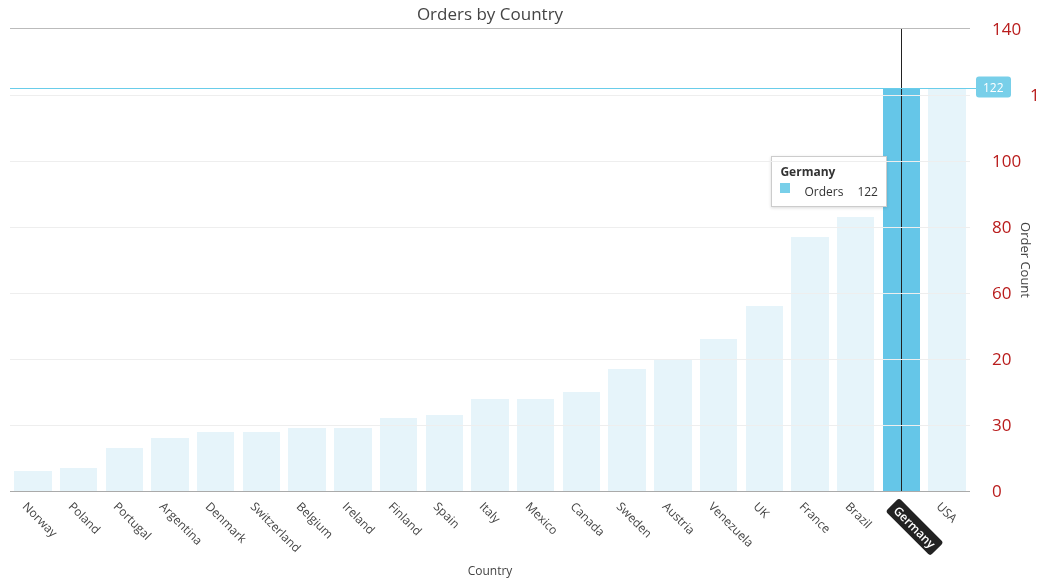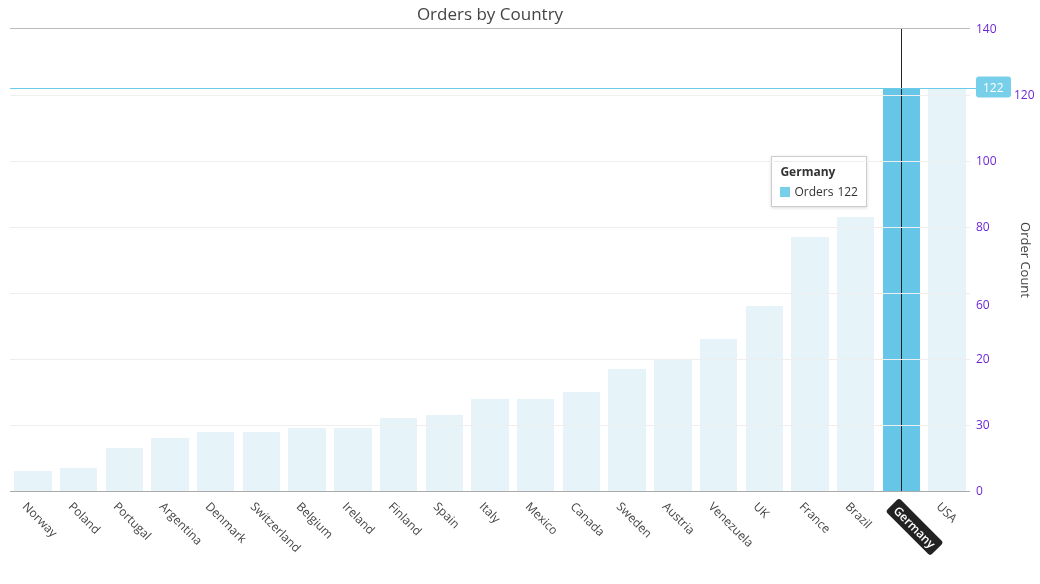--- a/index.html
+++ b/index.html
@@ -1,36 +1,36 @@
 <!DOCTYPE html>
 <html><head>
 <meta charset="utf-8">
 <style>
   html,body{margin:0;padding:0;background:#fff;font-family:"Open Sans","Segoe UI",Arial,sans-serif;color:#333;}
   .chart-wrap{position:relative;width:1040px;height:584px;}
   .title{position:absolute;left:0;right:60px;top:2px;text-align:center;font-size:17px;color:#444}
   .plot{position:absolute;left:10px;top:28px;width:960px;height:464px;border-top:1px solid #bbb;border-bottom:1px solid #aaa;box-sizing:border-box;}
   .grid-line{position:absolute;left:0;right:0;height:0;border-top:1px solid #eee;}
   .y-axis{position:absolute;left:976px;top:28px;width:40px;height:464px;}
-  .y-tick{position:absolute;left:0;font-size:12px;color:#6d28d9;transform:translateY(-50%);}
+  .y-tick{position:absolute;left:16px;font-size:17px;color:#b91c1c;transform:translateY(-50%);}
   .y-title{position:absolute;left:1016px;top:28px;height:464px;width:20px;display:flex;align-items:center;justify-content:center;}
   .y-title span{transform:rotate(90deg);white-space:nowrap;font-size:13px;color:#444;}
   .x-title{position:absolute;left:10px;width:960px;top:562px;text-align:center;font-size:12px;color:#444;}
   .bars{position:absolute;left:0;bottom:0;width:100%;height:100%;}
   .bar{position:absolute;bottom:0;background:#e6f4fa;}
   .bar.hl{background:#65c6e8;}
   .xlabels{position:absolute;left:10px;top:494px;width:960px;height:60px;}
   .xl{position:absolute;top:4px;font-size:12px;color:#444;transform-origin:top left;transform:rotate(45deg);white-space:nowrap;}
   .xl.hl{background:#222;color:#fff;border-radius:3px;padding:1px 5px;font-weight:600;}
   .crosshair-v{position:absolute;top:0;bottom:0;width:0;border-left:1px solid #222;}
   .crosshair-h{position:absolute;left:0;height:0;border-top:1px solid #69cdea;}
   .value-badge{position:absolute;background:#78cfe9;color:#fff;font-size:12px;border-radius:3px;padding:2px 7px;transform:translateY(-50%);}
   .tooltip{position:absolute;background:#fff;border:1px solid #ccc;box-shadow:0 1px 3px rgba(0,0,0,.15);font-size:12px;padding:6px 8px;}
   .tooltip .hdr{font-weight:700;margin-bottom:3px;}
-  .tooltip .row{display:flex;align-items:center;gap:4px;}
+  .tooltip .row{display:flex;gap:14px;}
   .tooltip .sw{width:10px;height:10px;background:#78cfe9;display:inline-block;}
   .tooltip .val{margin-left:auto;font-weight:500;}
 </style>
 </head>
 <body>
 
 <div class="chart-wrap">
   <div class="title">Orders by Country</div>
 
   <div class="plot" id="plot">
@@ -74,21 +74,21 @@
       <div class="grid-line" style="top: 132px;"></div>
       <div class="grid-line" style="top: 66px;"></div>
     </div>
 
   <div class="value-badge" id="badge" style="left: 976px; top: 87.4px;">122</div>
 
   <div class="y-axis" id="yaxis">
       <div class="y-tick" style="top: 462px;">0</div>
       <div class="y-tick" style="top: 396px;">30</div>
       <div class="y-tick" style="top: 330px;">20</div>
-      <div class="y-tick" style="top: 264px; margin-top: 12px;">60</div>
+      <div class="y-tick" style="top: 264px;">60</div>
       <div class="y-tick" style="top: 198px;">80</div>
       <div class="y-tick" style="top: 132px;">100</div>
       <div class="y-tick" style="top: 66px; margin-left: 38px;">120</div>
       <div class="y-tick" style="top: 0px;">140</div>
     </div>
   <div class="y-title">
       <span>Order Count</span>
     </div>
 
   <div class="xlabels" id="xlabels">
@@ -107,13 +107,14 @@
       <div class="xl" style="left: 569.429px;">Canada</div>
       <div class="xl" style="left: 615.143px;">Sweden</div>
       <div class="xl" style="left: 660.857px;">Austria</div>
       <div class="xl" style="left: 706.571px;">Venezuela</div>
       <div class="xl" style="left: 752.286px;">UK</div>
       <div class="xl" style="left: 798px;">France</div>
       <div class="xl" style="left: 843.714px;">Brazil</div>
       <div class="xl hl" style="left: 889.429px;">Germany</div>
       <div class="xl" style="left: 935.143px;">USA</div>
     </div>
+  <div class="x-title">Country</div>
 </div>
 
 </body></html>

